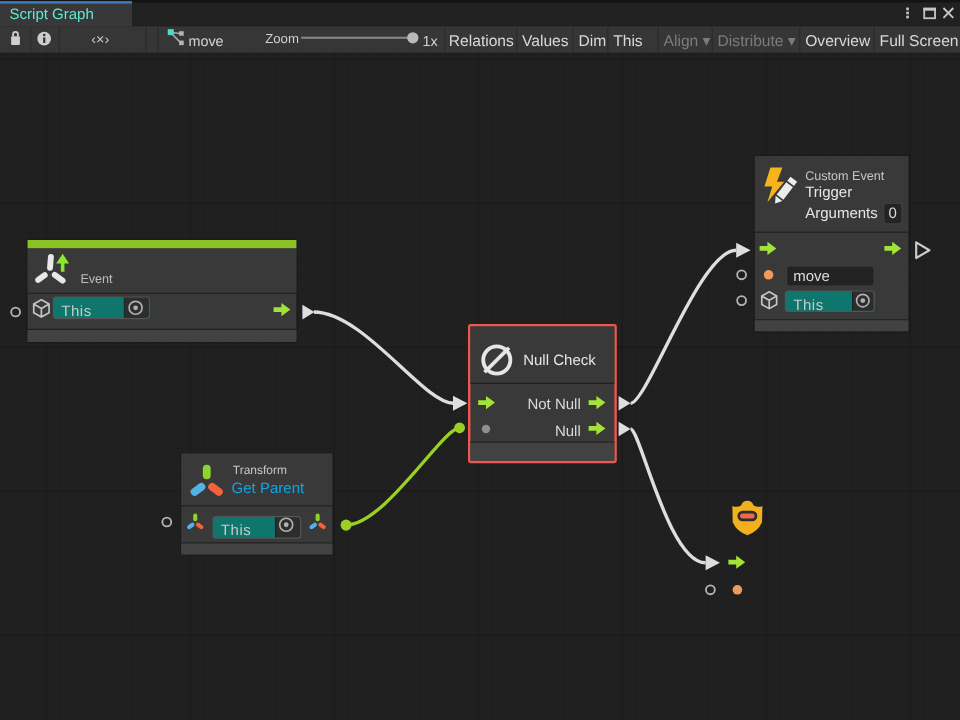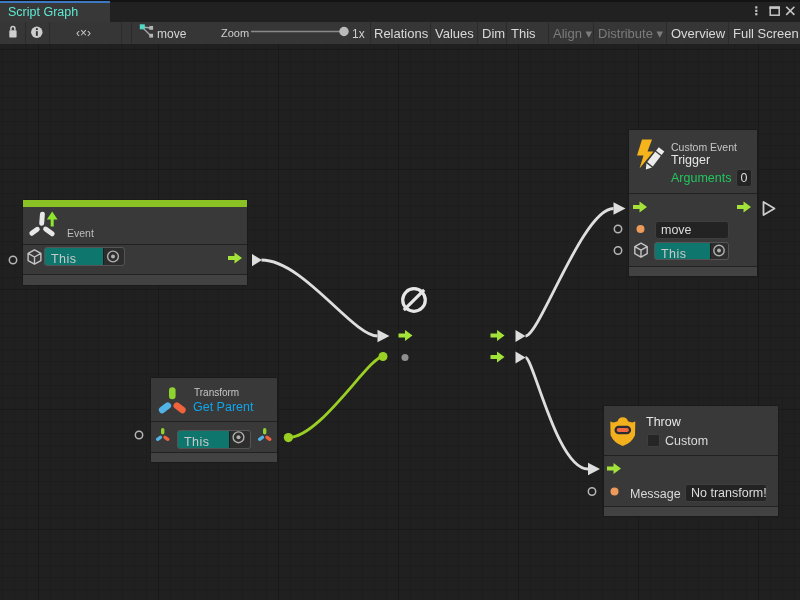--- a/index.html
+++ b/index.html
@@ -76,45 +76,43 @@
   <div class="node" style="left:150px;top:377px;width:128px;height:86px">
     <div class="hdr" style="top:0;height:43px"></div>
     <div class="sep" style="top:43px"></div>
     <div class="sep" style="top:74px"></div>
     <div class="ftr" style="top:75px;bottom:0"></div>
     <div class="t" style="left:43px;top:9px;font-size:10px;color:#c6c6c6">Transform</div>
     <div class="t" style="left:42px;top:22px;font-size:12.5px;color:#0ea5e9">Get Parent</div>
     <div class="fld" style="left:26px;top:52px;width:74px;height:19px">This<b class="dd" style="width:21px"></b></div>
   </div>
 
+  <div class="node" style="left:390px;top:270px;width:124px;height:116px;border:2px solid #ee564e;background:#393939">
+    <div class="hdr" style="top:0;height:47px"></div>
+    <div class="sep" style="top:47px"></div>
+    <div class="sep" style="top:96px"></div>
+    <div class="ftr" style="top:97px;bottom:0"></div>
+    <div class="t" style="left:44px;top:21px;font-size:12.5px;color:#e6e6e6">Null Check</div>
+    <div class="t" style="right:28px;top:58px;font-size:12.5px;color:#dadada">Not Null</div>
+    <div class="t" style="right:28px;top:80px;font-size:12.5px;color:#dadada">Null</div>
+  </div>
 
   <div class="node" style="left:628px;top:129px;width:130px;height:148px">
     <div class="hdr" style="top:0;height:63px"></div>
     <div class="sep" style="top:63px"></div>
     <div class="sep" style="top:136px"></div>
     <div class="ftr" style="top:137px;bottom:0"></div>
     <div class="t" style="left:42px;top:11px;font-size:10.5px;color:#c6c6c6">Custom Event</div>
     <div class="t" style="left:42px;top:23px;font-size:12.5px;color:#e6e6e6">Trigger</div>
-    <div class="t" style="left:42px;top:41px;font-size:12.5px;color:#22c55e">Arguments</div>
+    <div class="t" style="left:42px;top:41px;font-size:12.5px;color:#e5e5e5">Arguments</div>
     <div class="fld2" style="left:107px;top:39px;width:16px;height:18px;text-align:center;padding-left:0">0</div>
     <div class="fld2" style="left:26px;top:91px;width:74px;height:18px">move</div>
     <div class="fld" style="left:25px;top:112px;width:75px;height:18px">This<b class="dd" style="width:18px"></b></div>
   </div>
 
-  <div class="node" style="left:603px;top:405px;width:176px;height:112px">
-    <div class="hdr" style="top:0;height:49px"></div>
-    <div class="sep" style="top:49px"></div>
-    <div class="sep" style="top:100px"></div>
-    <div class="ftr" style="top:101px;bottom:0"></div>
-    <div class="t" style="left:42px;top:9px;font-size:12.5px;color:#e6e6e6">Throw</div>
-    <div style="position:absolute;left:43px;top:28px;width:13px;height:13px;background:#252525;border:1px solid #3e3e3e;border-radius:2px"></div>
-    <div class="t" style="left:61px;top:28px;font-size:12.5px;color:#dadada">Custom</div>
-    <div class="t" style="left:26px;top:81px;font-size:12.5px;color:#dadada">Message</div>
-    <div class="fld2" style="left:81px;top:78px;width:82px;height:18px">No transform!</div>
-  </div>
 
   <svg width="800" height="600" viewBox="0 0 800 600">
 
     <path d="M261.5,260 C303,260 353,336 377.5,336" stroke="#dedede" stroke-width="2.8" fill="none"></path>
     <path d="M525.5,336 C539.5,336 583,208.5 613.5,208.5" stroke="#dedede" stroke-width="2.8" fill="none"></path>
     <path d="M525.5,357.5 C533.5,357.5 557,469 588,469" stroke="#dedede" stroke-width="2.8" fill="none"></path>
     <path d="M288.5,437.5 C320.5,437.5 369,356.5 383,356.5" stroke="#9ad024" stroke-width="2.8" fill="none"></path>
     <circle cx="288.4" cy="437.6" r="4.6" fill="#9ad024"></circle>
     <circle cx="383" cy="356.5" r="4.5" fill="#9ad024"></circle>
 

